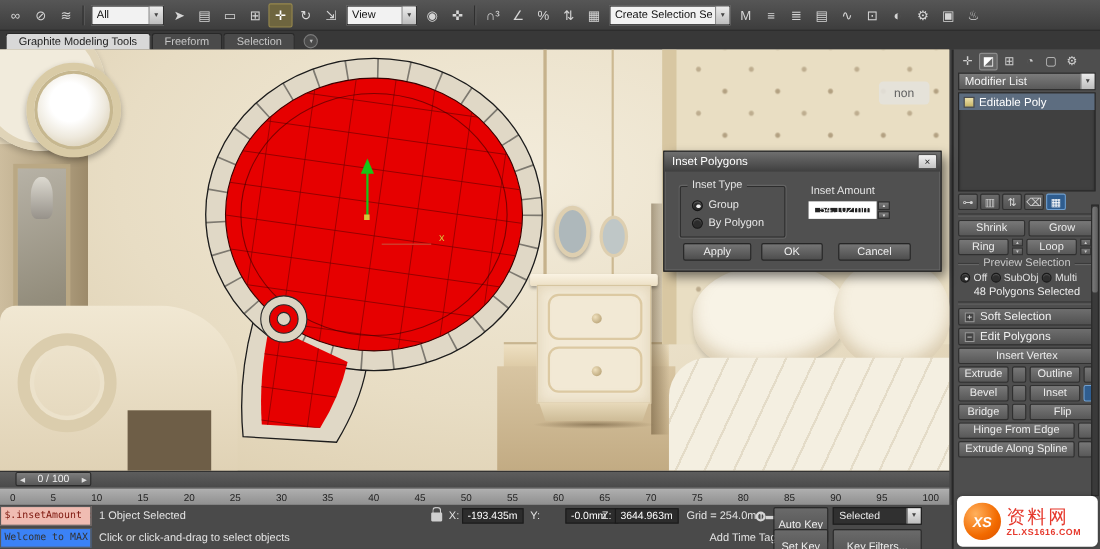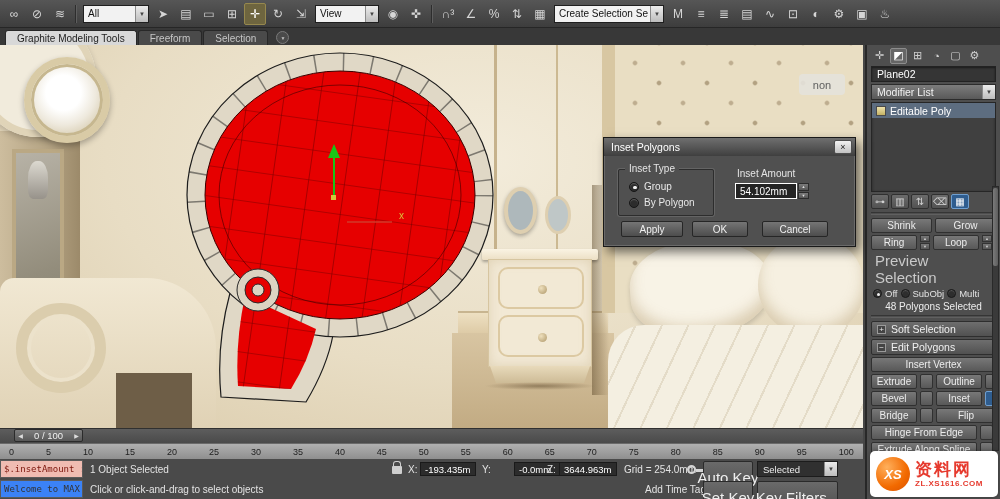--- a/index.html
+++ b/index.html
@@ -60,21 +60,21 @@
 
 #dialog{position:absolute;left:603px;top:137px;width:253px;height:110px;background:#505050;border:1px solid #191919;box-shadow:inset 0 0 0 1px #6a6a6a,4px 5px 10px rgba(0,0,0,.55);z-index:50}
 #dlgtitle{height:18px;background:linear-gradient(#6f6f6f,#3f3f3f);display:flex;align-items:center;padding:0 3px 0 7px;color:#fff;font-size:10.5px}
 #dlgclose{margin-left:auto;width:18px;height:14px;background:linear-gradient(#f2f2f2,#c2c2c2);border:1px solid #4f4f4f;border-radius:2px;color:#222;font-size:9px;display:flex;align-items:center;justify-content:center}
 .dgroup{position:absolute;left:14px;top:31px;width:96px;height:47px;border:1px solid #2d2d2d;box-shadow:0 0 0 1px #646464;border-radius:2px}
 .dgrouplabel{position:absolute;left:6px;top:-7px;background:#505050;padding:0 4px;font-size:10px;color:#e4e4e4;white-space:nowrap}
 .dradio{position:absolute;display:flex;align-items:center;gap:5px;font-size:10px;color:#e8e8e8;white-space:nowrap}
 .drb{width:10px;height:10px;border-radius:50%;background:#2c2c2c;border:1px solid #161616;box-shadow:inset 0 1px 1px rgba(255,255,255,.25);position:relative;flex:0 0 auto}
 .drb[data-active="true"]::after{content:"";position:absolute;left:3px;top:3px;width:3.5px;height:3.5px;border-radius:50%;background:#f2f2f2}
 .dlabel{position:absolute;font-size:10px;color:#e4e4e4;white-space:nowrap}
-.dnum{position:absolute;left:131px;top:45px;width:62px;height:16px;background:#242424;border:1px solid #ffffff;color:#fff;font-size:10px;display:flex;align-items:center;padding:0 4px}
+.dnum{position:absolute;left:131px;top:45px;width:62px;height:16px;background:#242424;border:6px solid #ffffff;color:#fff;font-size:10px;display:flex;align-items:center;padding:0 4px}
 .dspin{position:absolute;left:194px;top:45px;width:11px;height:16px;display:flex;flex-direction:column;gap:1px}
 .dspin span{flex:1;background:linear-gradient(#7c7c7c,#565656);border:1px solid #2c2c2c;font-size:4px;color:#ddd;display:flex;align-items:center;justify-content:center}
 .dbtn{position:absolute;top:83px;height:16px;background:linear-gradient(#757575,#4d4d4d);border:1px solid #262626;border-radius:2px;color:#f0f0f0;font-size:10px;display:flex;align-items:center;justify-content:center}
 
 
 #panel{position:absolute;left:865px;top:45px;width:135px;height:454px;background:#4e4e4e;border-left:2px solid #282828;padding:2px 4px;display:flex;flex-direction:column;gap:2px;overflow:hidden}
 .ptabs{display:flex;gap:2px;height:17px;align-items:center}
 .ptab{width:17px;height:16px;display:flex;align-items:center;justify-content:center;font-size:11px;color:#cfcfcf;border:1px solid transparent;border-radius:2px}
 .ptab[data-active="true"]{background:#666;border-color:#8d8d8d;color:#fff}
 .pfield{height:16px;background:#353535;border:1px solid #222;box-shadow:inset 0 1px 2px rgba(0,0,0,.5);color:#fff;font-size:10.5px;display:flex;align-items:center;padding:0 5px}
@@ -88,21 +88,21 @@
 .stool[data-active="true"]{background:#2f5d8f;border-color:#6f9fd0;color:#fff}
 .phr{height:3px;border-top:1px solid #353535;border-bottom:1px solid #606060;margin:1px 0;flex:0 0 auto}
 .prow{display:flex;gap:3px;align-items:center;flex:0 0 auto}
 .pbtn{flex:1;height:15px;background:linear-gradient(#787878,#585858);border:1px solid #303030;border-radius:2px;color:#ececec;font-size:10px;display:flex;align-items:center;justify-content:center;white-space:nowrap;overflow:hidden}
 .pbtn.fixed{flex:0 0 46px}
 .pbtn.wide{flex:0 0 106px}
 .psq{flex:0 0 13px;height:15px;background:linear-gradient(#787878,#585858);border:1px solid #303030;border-radius:2px;color:#ddd;font-size:6px;display:flex;align-items:center;justify-content:center}
 .psq[data-active="true"]{background:#2f5d8f;border-color:#6f9fd0}
 .pspin{flex:0 0 10px;height:15px;display:flex;flex-direction:column;gap:1px}
 .pspin span{flex:1;background:linear-gradient(#777,#555);border:1px solid #333;font-size:4px;color:#ccc;display:flex;align-items:center;justify-content:center}
-.seclabel{display:flex;align-items:center;gap:4px;color:#c9c9c9;font-size:15px;flex:0 0 auto}
+.seclabel{display:flex;align-items:center;gap:4px;color:#c9c9c9;font-size:10px;flex:0 0 auto}
 .seclabel::before,.seclabel::after{content:"";flex:1;height:1px;background:#3a3a3a;box-shadow:0 1px 0 #656565}
 .pradrow{display:flex;align-items:center;gap:3px;font-size:9.5px;color:#e2e2e2;padding-left:2px;flex:0 0 auto}
 .prad{width:9px;height:9px;border-radius:50%;background:#2e2e2e;border:1px solid #191919;box-shadow:inset 0 1px 1px rgba(255,255,255,.2);position:relative;flex:0 0 auto}
 .prad[data-active="true"]::after{content:"";position:absolute;left:2.5px;top:2.5px;width:3px;height:3px;border-radius:50%;background:#f0f0f0}
 .pcenter{text-align:center;color:#ececec;font-size:10px;flex:0 0 auto}
 .rollout{height:16px;background:linear-gradient(#6e6e6e,#515151);border:1px solid #2e2e2e;border-radius:2px;display:flex;align-items:center;gap:5px;padding:0 5px;color:#f0f0f0;font-size:10.5px;flex:0 0 auto}
 .rpm{width:9px;height:9px;border:1px solid #9a9a9a;font-size:8px;line-height:7px;text-align:center;color:#e8e8e8;background:#444;flex:0 0 auto}
 .pscrollbar{position:absolute;right:1px;top:186px;width:7px;height:265px;background:#3a3a3a;border:1px solid #292929}
 .pscrollbar::before{content:"";position:absolute;left:0;top:1px;width:5px;height:78px;background:linear-gradient(90deg,#7a7a7a,#5e5e5e);border-radius:2px}
 
@@ -115,33 +115,33 @@
 
 
 #statusbar{position:absolute;left:0;top:459px;width:865px;height:40px;background:#4a4a4a}
 .srow{position:absolute;left:0;width:865px;height:20px}
 #srow1{top:0}#srow2{top:20px}
 .lis{position:absolute;left:0;top:1px;width:83px;height:18px;border:1px solid #5a5a5a;font-family:"DejaVu Sans Mono",monospace;font-size:9px;display:flex;align-items:center;padding:0 3px;white-space:nowrap;overflow:hidden}
 .lis1{background:#f0bcb2;color:#7c150c}
 .lis2{background:#3b82f6;color:#333}
 .stext{position:absolute;top:0;height:20px;display:flex;align-items:center;color:#e3e3e3;font-size:10px;white-space:nowrap}
 .sfield{position:absolute;top:3px;height:14px;background:#2c2c2c;border:1px solid #1a1a1a;color:#fff;font-size:9.5px;display:flex;align-items:center;padding:0 4px;white-space:nowrap;overflow:hidden}
-.sbtn{position:absolute;top:2px;height:33px;background:linear-gradient(#6a6a6a,#4c4c4c);border:1px solid #2a2a2a;border-radius:2px;color:#eee;font-size:15px;display:flex;align-items:center;justify-content:center;white-space:nowrap}
+.sbtn{position:absolute;top:2px;height:33px;background:linear-gradient(#6a6a6a,#4c4c4c);border:1px solid #2a2a2a;border-radius:2px;color:#eee;font-size:10px;display:flex;align-items:center;justify-content:center;white-space:nowrap}
 .scombo{position:absolute;top:2px;height:16px;background:#303030;border:1px solid #1c1c1c;color:#eee;font-size:9.5px;display:flex;align-items:center;padding-left:5px}
 .scombo .cval{flex:1}
 .lockicon{position:absolute;left:392px;top:7px;width:10px;height:8px;background:#cfcfcf;border-radius:1px}
 .lockicon::before{content:"";position:absolute;left:1px;top:-5px;width:6px;height:5px;border:1.5px solid #cfcfcf;border-bottom:none;border-radius:3px 3px 0 0}
 .bigkey{position:absolute;left:687px;top:6px;width:9px;height:9px;border:2px solid #d5d5d5;border-radius:50%}
 .bigkey::after{content:"";position:absolute;left:7px;top:2px;width:8px;height:3px;background:#d5d5d5}
 
 
 #sitemark{position:absolute;left:870px;top:451px;width:128px;height:46px;background:#fff;border-radius:5px;display:flex;align-items:center;gap:5px;padding:3px 6px;z-index:60;box-shadow:0 0 4px rgba(0,0,0,.3)}
 .wmlogo{width:34px;height:34px;border-radius:50%;background:radial-gradient(circle at 32% 30%,#ffb05c,#f26a00 60%,#d94f00);color:#fff;font-weight:bold;font-style:italic;font-size:13px;display:flex;align-items:center;justify-content:center;flex:0 0 auto}
 .wmtext{display:flex;flex-direction:column;line-height:1.15}
-.wmname{color:#e63a2e;font-size:17px;font-weight:bold;letter-spacing:2px}
+.wmname{color:#e63a2e;font-size:17px;font-weight:normal;letter-spacing:2px}
 .wmdomain{color:#e63a2e;font-size:8px;font-weight:bold;letter-spacing:.5px}
 </style>
 </head>
 <body>
 
 <div id="app">
 
   <div id="toolbar">
     <span class="grp">
         <span class="tbicon">∞</span>
@@ -301,21 +301,20 @@
 
   <div id="panel">
     <div class="ptabs">
         <span class="ptab">✛</span>
         <span class="ptab" data-active="true">◩</span>
         <span class="ptab">⊞</span>
         <span class="ptab">◔</span>
         <span class="ptab">▢</span>
         <span class="ptab">⚙</span>
       </div>
-    <div class="pfield">Plane02</div>
     <div class="pcombo">
       <span class="cval">Modifier List</span>
       <span class="dd">▼</span>
     </div>
     <div class="pstack">
       <div class="stackrow">
         <span class="sticon"></span>
         <span>Editable Poly</span>
       </div>
     </div>

